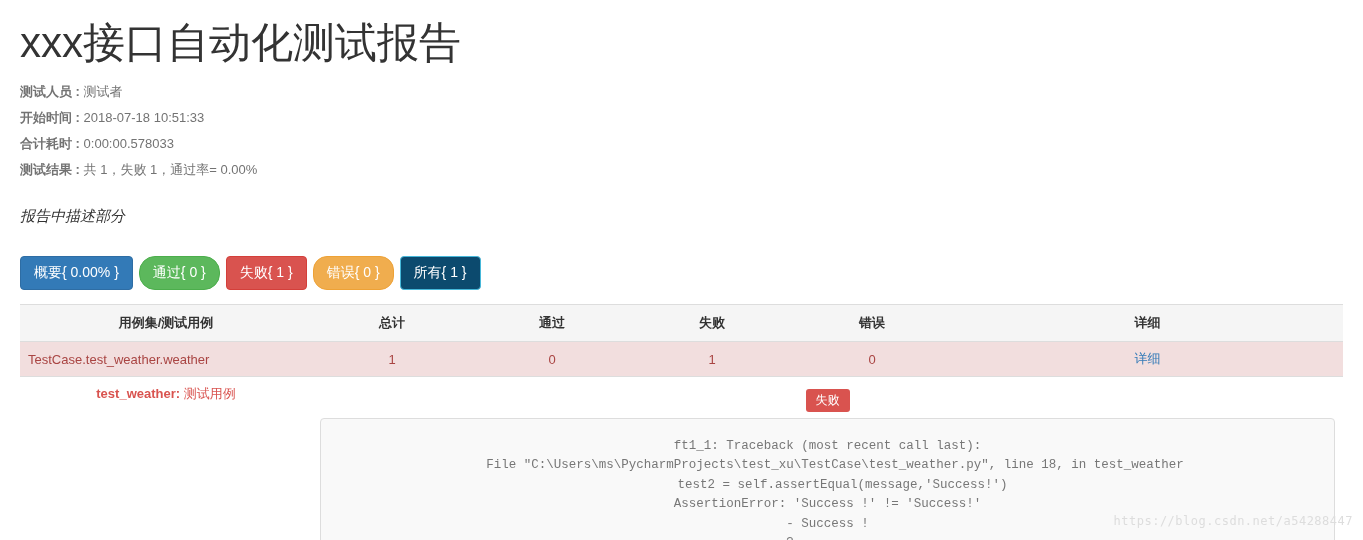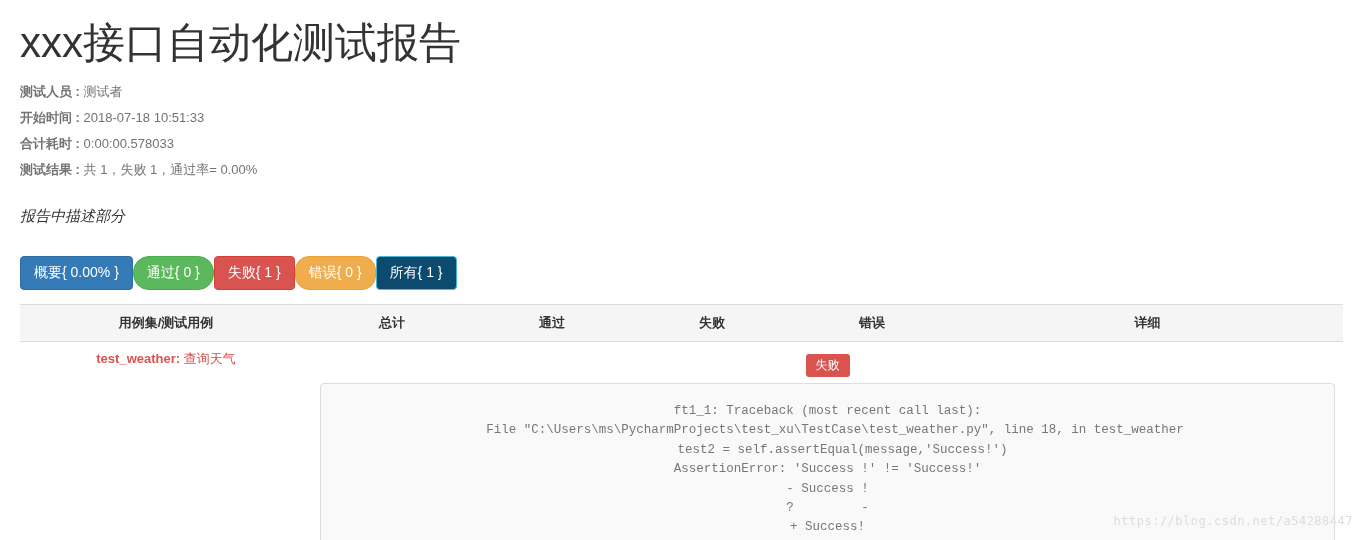--- a/index.html
+++ b/index.html
@@ -24,20 +24,21 @@
     }
     .meta-line b { font-weight: 700; }
     .desc {
       margin: 28px 0 30px 0;
       font-size: 15px;
       color: #333;
       font-style: italic;
     }
     .btn-row {
       display: flex;
+      gap: 6px;
       margin-bottom: 14px;
     }
     .btn {
       display: inline-block;
       padding: 7px 13px;
       font-size: 14px;
       color: #fff;
       border-radius: 4px;
       border: 1px solid transparent;
       cursor: pointer;
@@ -164,23 +165,31 @@
     <tr>
       <th>用例集/测试用例</th>
       <th>总计</th>
       <th>通过</th>
       <th>失败</th>
       <th>错误</th>
       <th>详细</th>
     </tr>
   </thead>
   <tbody>
+    <tr class="fail-row">
+      <td>TestCase.test_weather.weather</td>
+      <td>1</td>
+      <td>0</td>
+      <td>1</td>
+      <td>0</td>
+      <td><a class="detail-link">详细</a></td>
+    </tr>
     <tr class="expand-row">
       <td class="expand-left">
-        <span class="case-name"><b>test_weather:</b><span> 查询天气</span></span>
+        <span class="case-name"><b>test_weather:</b><span> 测试用例</span></span>
       </td>
       <td colspan="5" class="expand-right">
         <div class="status-wrap">
           <span class="status-badge">失败</span>
         </div>
         <div class="traceback">ft1_1: Traceback (most recent call last):
   File "C:\Users\ms\PycharmProjects\test_xu\TestCase\test_weather.py", line 18, in test_weather
     test2 = self.assertEqual(message,'Success!')
 AssertionError: 'Success !' != 'Success!'
 - Success !

